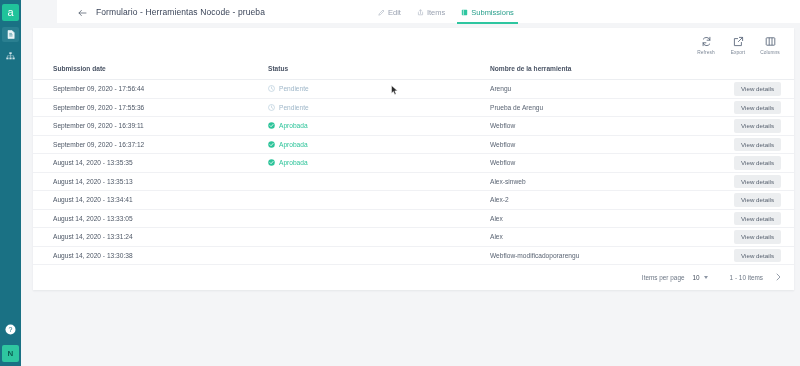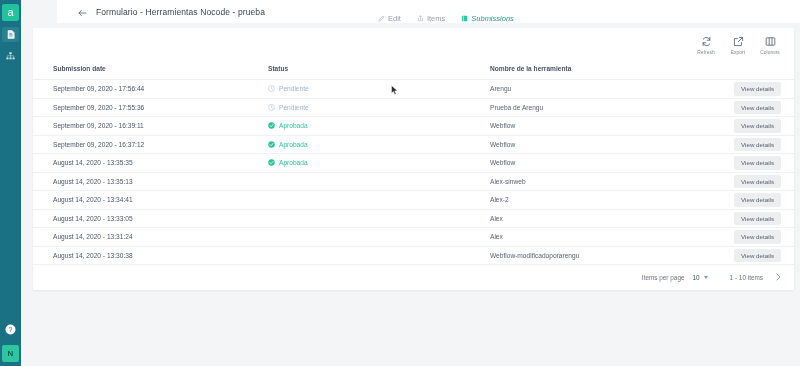--- a/index.html
+++ b/index.html
@@ -81,27 +81,27 @@
   .tabs {
     position: absolute; left: 313px; top: 0;
     height: 23px;
     display: flex; align-items: flex-start;
   }
   .tab {
     position: relative;
     height: 23px;
     display: flex; align-items: center;
     gap: 3px;
-    padding: 18px 8px;
+    padding: 12px 8px;
     font-size: 7.5px;
     color: #9aa2b1;
     cursor: pointer;
     white-space: nowrap;
   }
-  .tab.active { color: #2aa08c; font-style: italic; }
+  .tab.active { color: #2aa08c; }
   .tab.active::after {
     content: "";
     position: absolute; left: 4px; right: 4px; bottom: 0;
     height: 1.6px;
     background: #2ec6a0;
   }
   .tab-ico { width: 7px; height: 7px; display:flex; align-items:center; justify-content:center; }
 
   
   .card {

